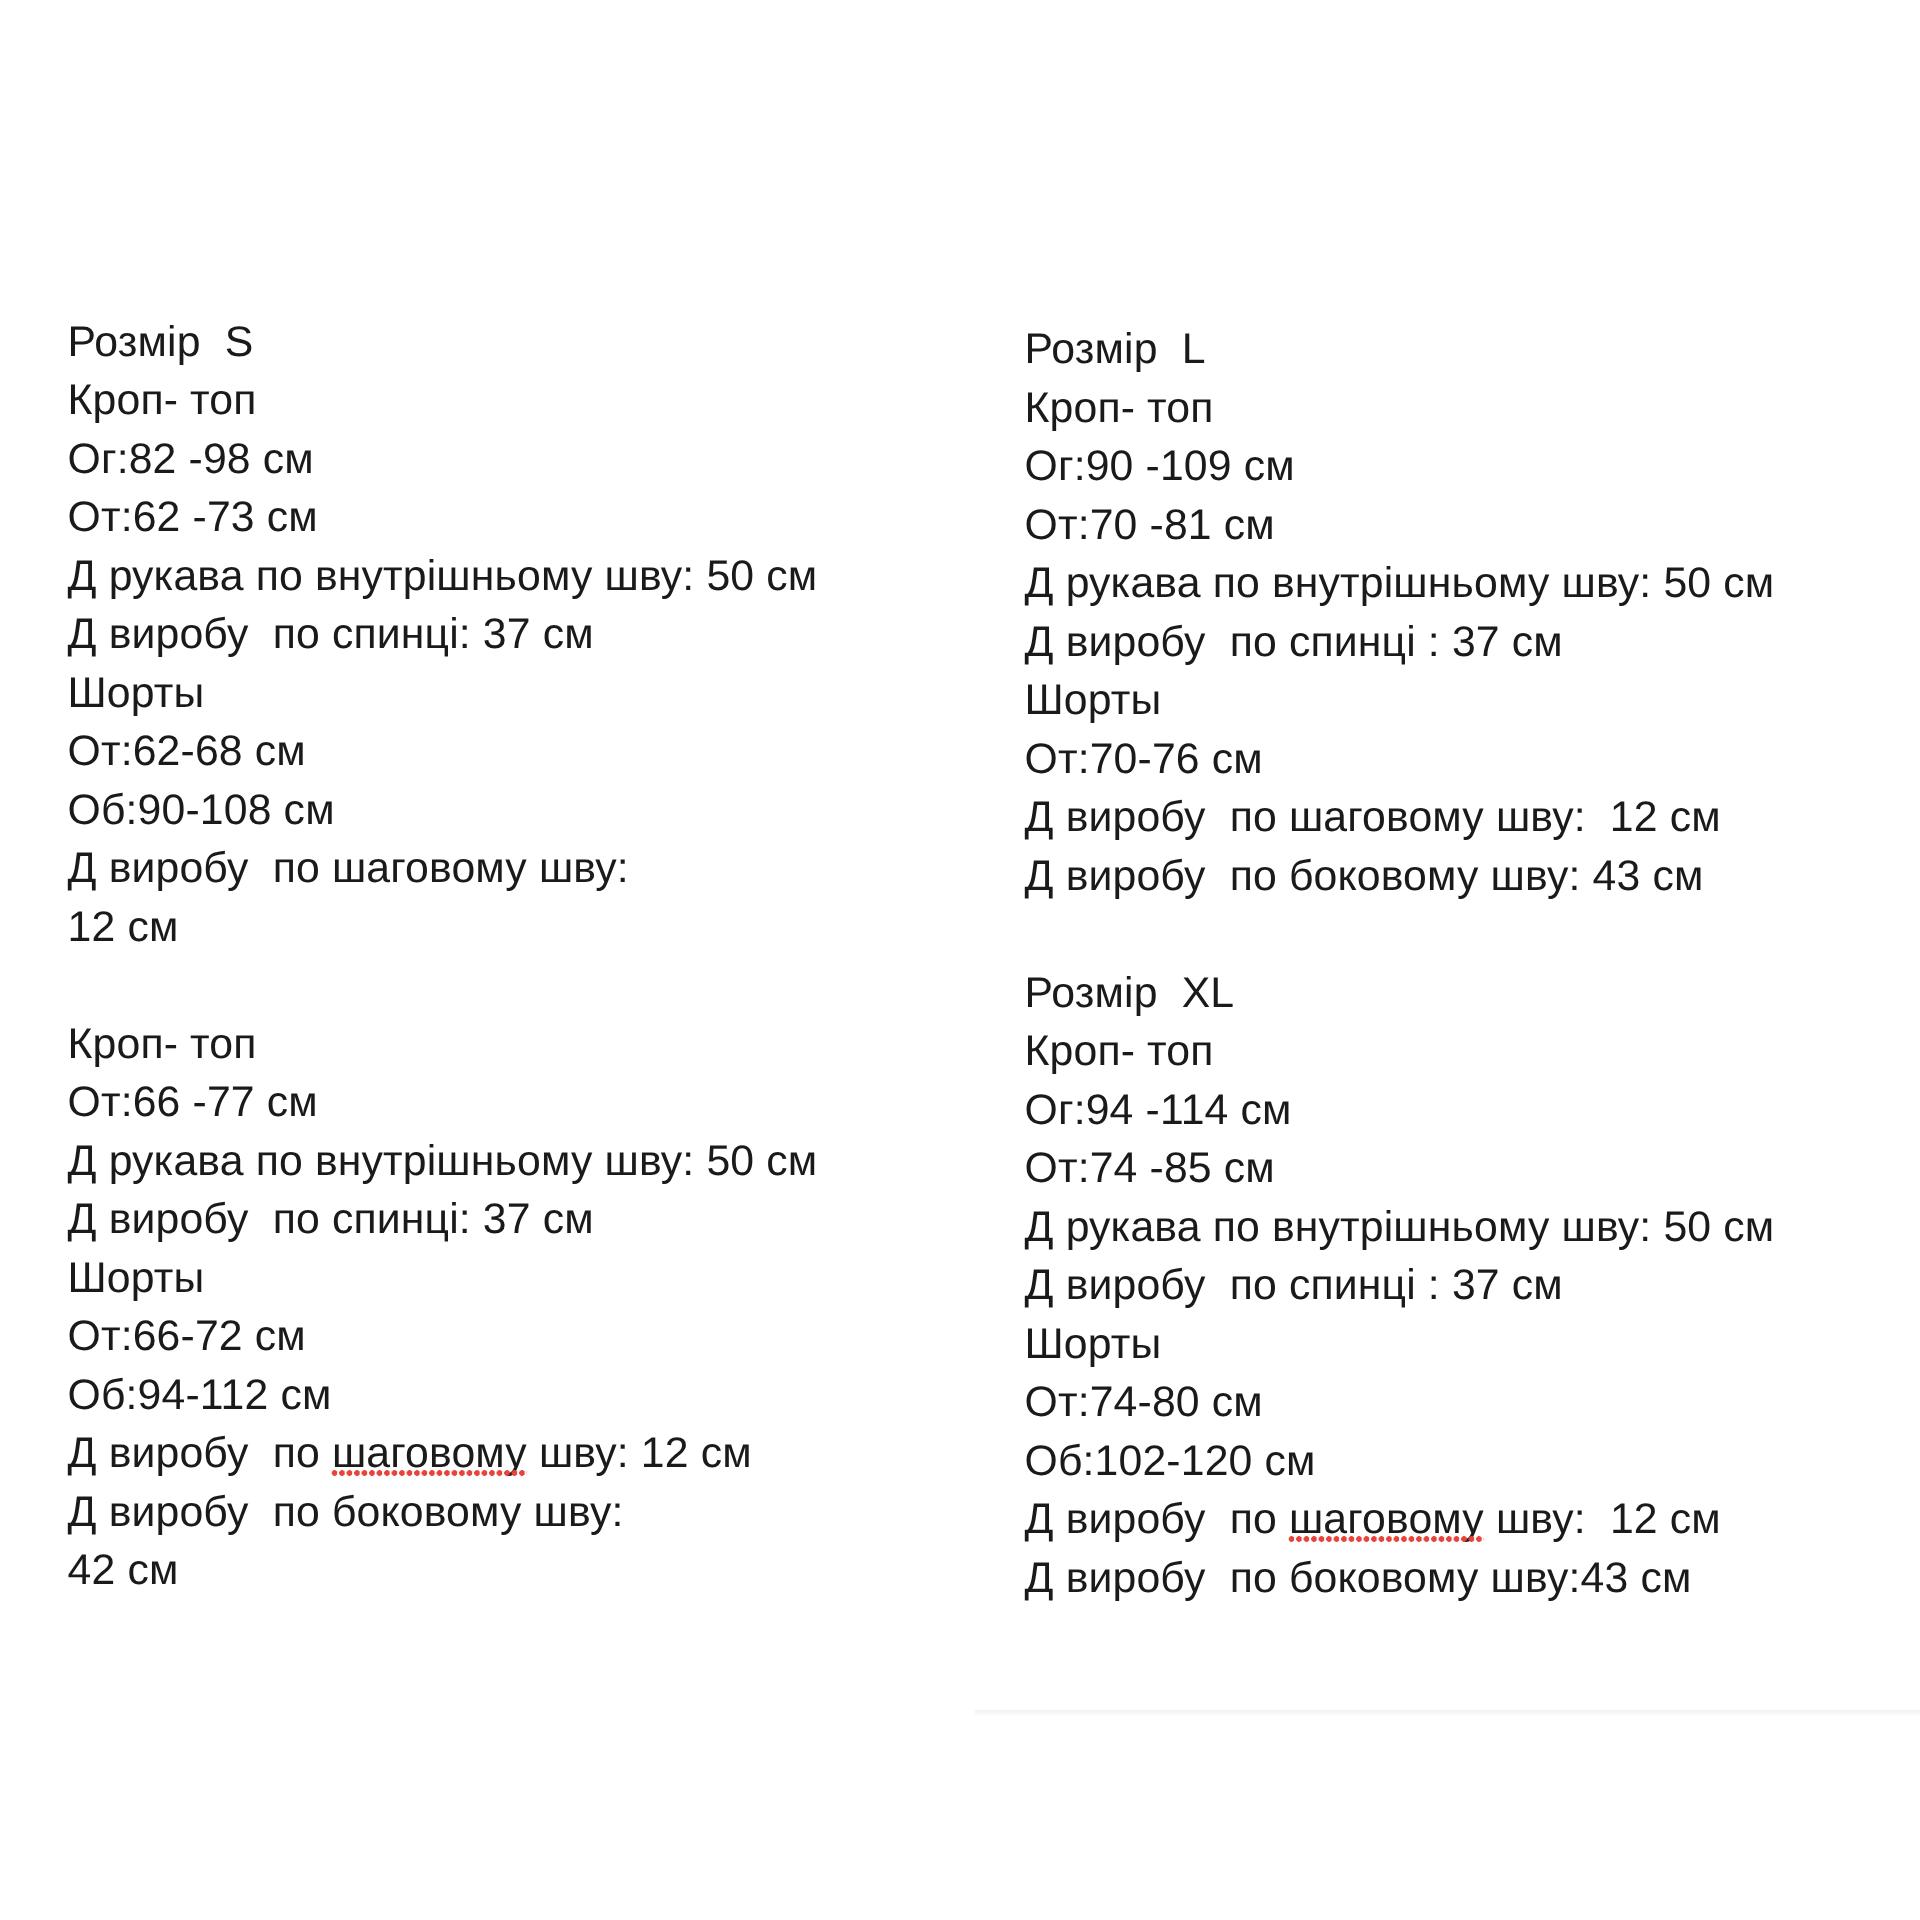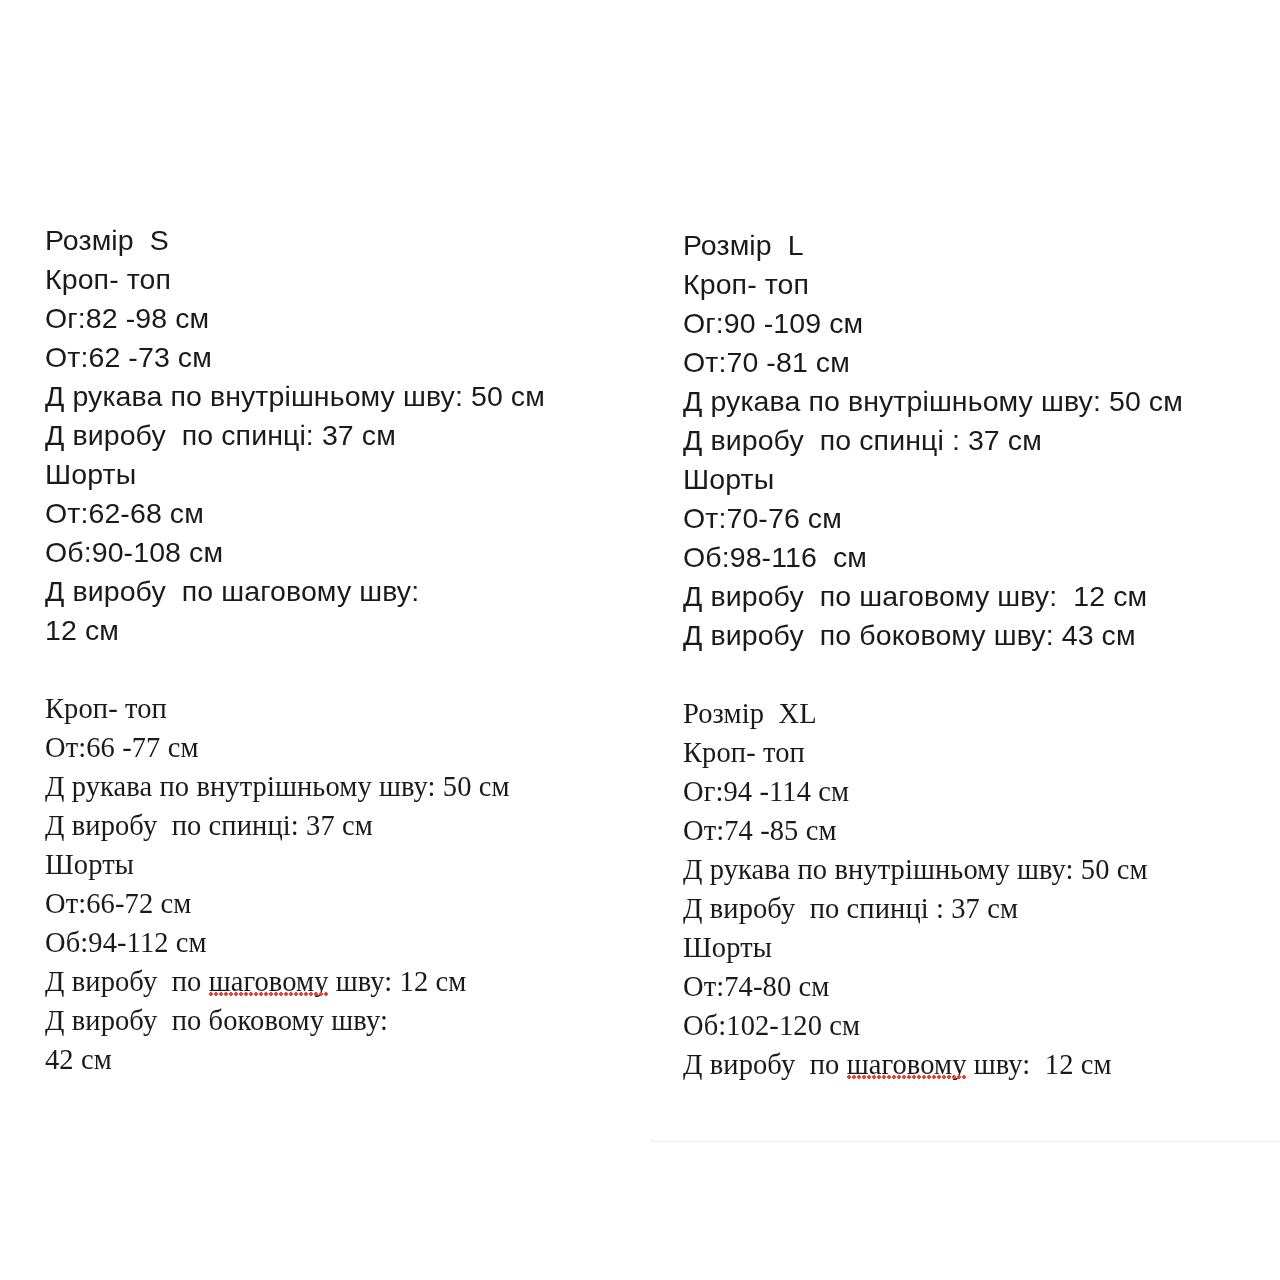--- a/index.html
+++ b/index.html
@@ -21,27 +21,27 @@
   #size-chart {
     position: absolute;
     left: 0;
     top: 0;
     width: 1280px;
     height: 1280px;
   }
 
   .column {
     position: absolute;
-    top: 16px;
+    top: 4px;
   }
   .column-left  { left: 45px;  width: 610px; padding-top: 205px; }
   .column-right { left: 683px; width: 590px; padding-top: 210px; }
 
   .size-block { margin: 0 0 39px 0; }
-  .size-block:last-child { margin-bottom: 0; font-family: Liberation Serif, serif; }
+  .size-block:last-child { margin-bottom: 0; }
 
   .line {
     font-size: 28.5px;
     line-height: 39px;
     white-space: pre-wrap;
     letter-spacing: 0.1px;
   }
 
   .line.heading { }
 
@@ -110,34 +110,34 @@
   <div class="column column-right">
     <div class="size-block">
       <div class="line heading">Розмір  L</div>
       <div class="line">Кроп- топ</div>
       <div class="line">Ог:90 -109 см</div>
       <div class="line">От:70 -81 см</div>
       <div class="line">Д рукава по внутрішньому шву: 50 см</div>
       <div class="line">Д виробу  по спинці : 37 см</div>
       <div class="line">Шорты</div>
       <div class="line">От:70-76 см</div>
-      <div class="line">Об:98-116  см</div>
       <div class="line">Д виробу  по шаговому шву:  12 см</div>
       <div class="line">Д виробу  по боковому шву: 43 см</div>
     </div>
 
     <div class="size-block">
       <div class="line heading">Розмір  XL</div>
       <div class="line">Кроп- топ</div>
       <div class="line">Ог:94 -114 см</div>
       <div class="line">От:74 -85 см</div>
       <div class="line">Д рукава по внутрішньому шву: 50 см</div>
       <div class="line">Д виробу  по спинці : 37 см</div>
       <div class="line">Шорты</div>
       <div class="line">От:74-80 см</div>
       <div class="line">Об:102-120 см</div>
       <div class="line"><span>Д виробу  по </span><span class="misspelled">шаговому</span><span> шву:  12 см</span></div>
+      <div class="line">Д виробу  по боковому шву:43 см</div>
     </div>
   </div>
 
   <div class="divider"></div>
 
 </div>
 
 </body></html>

